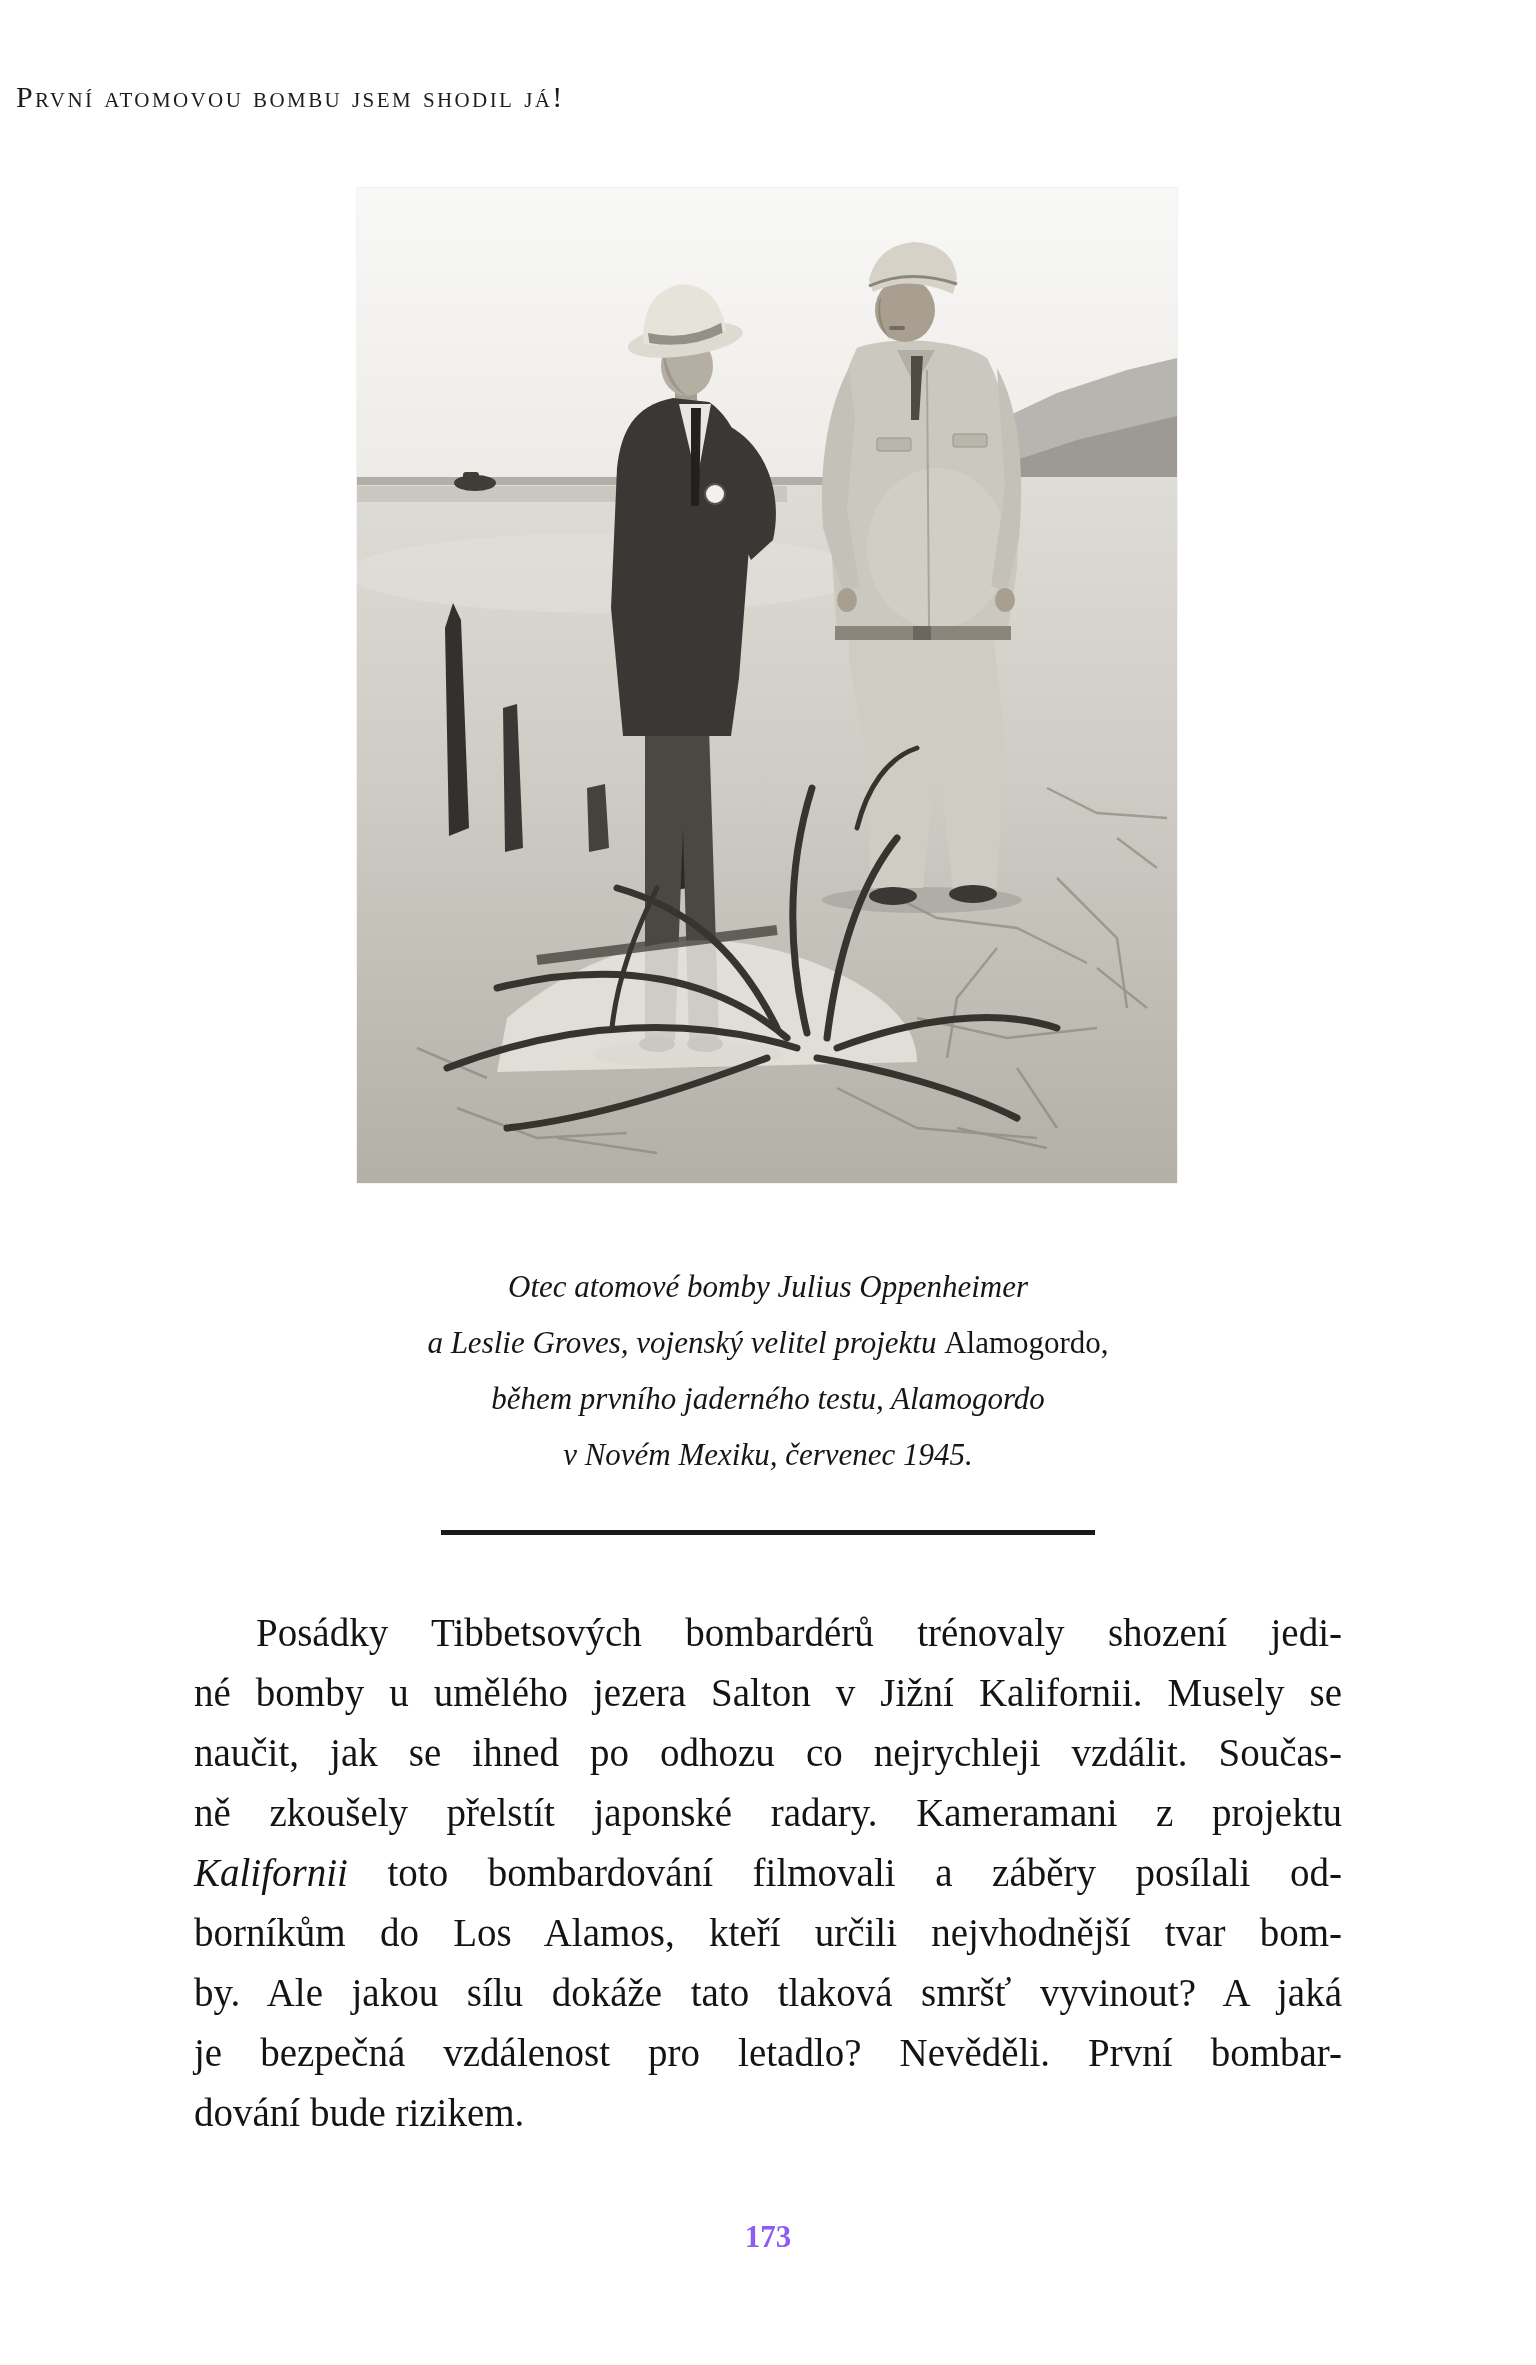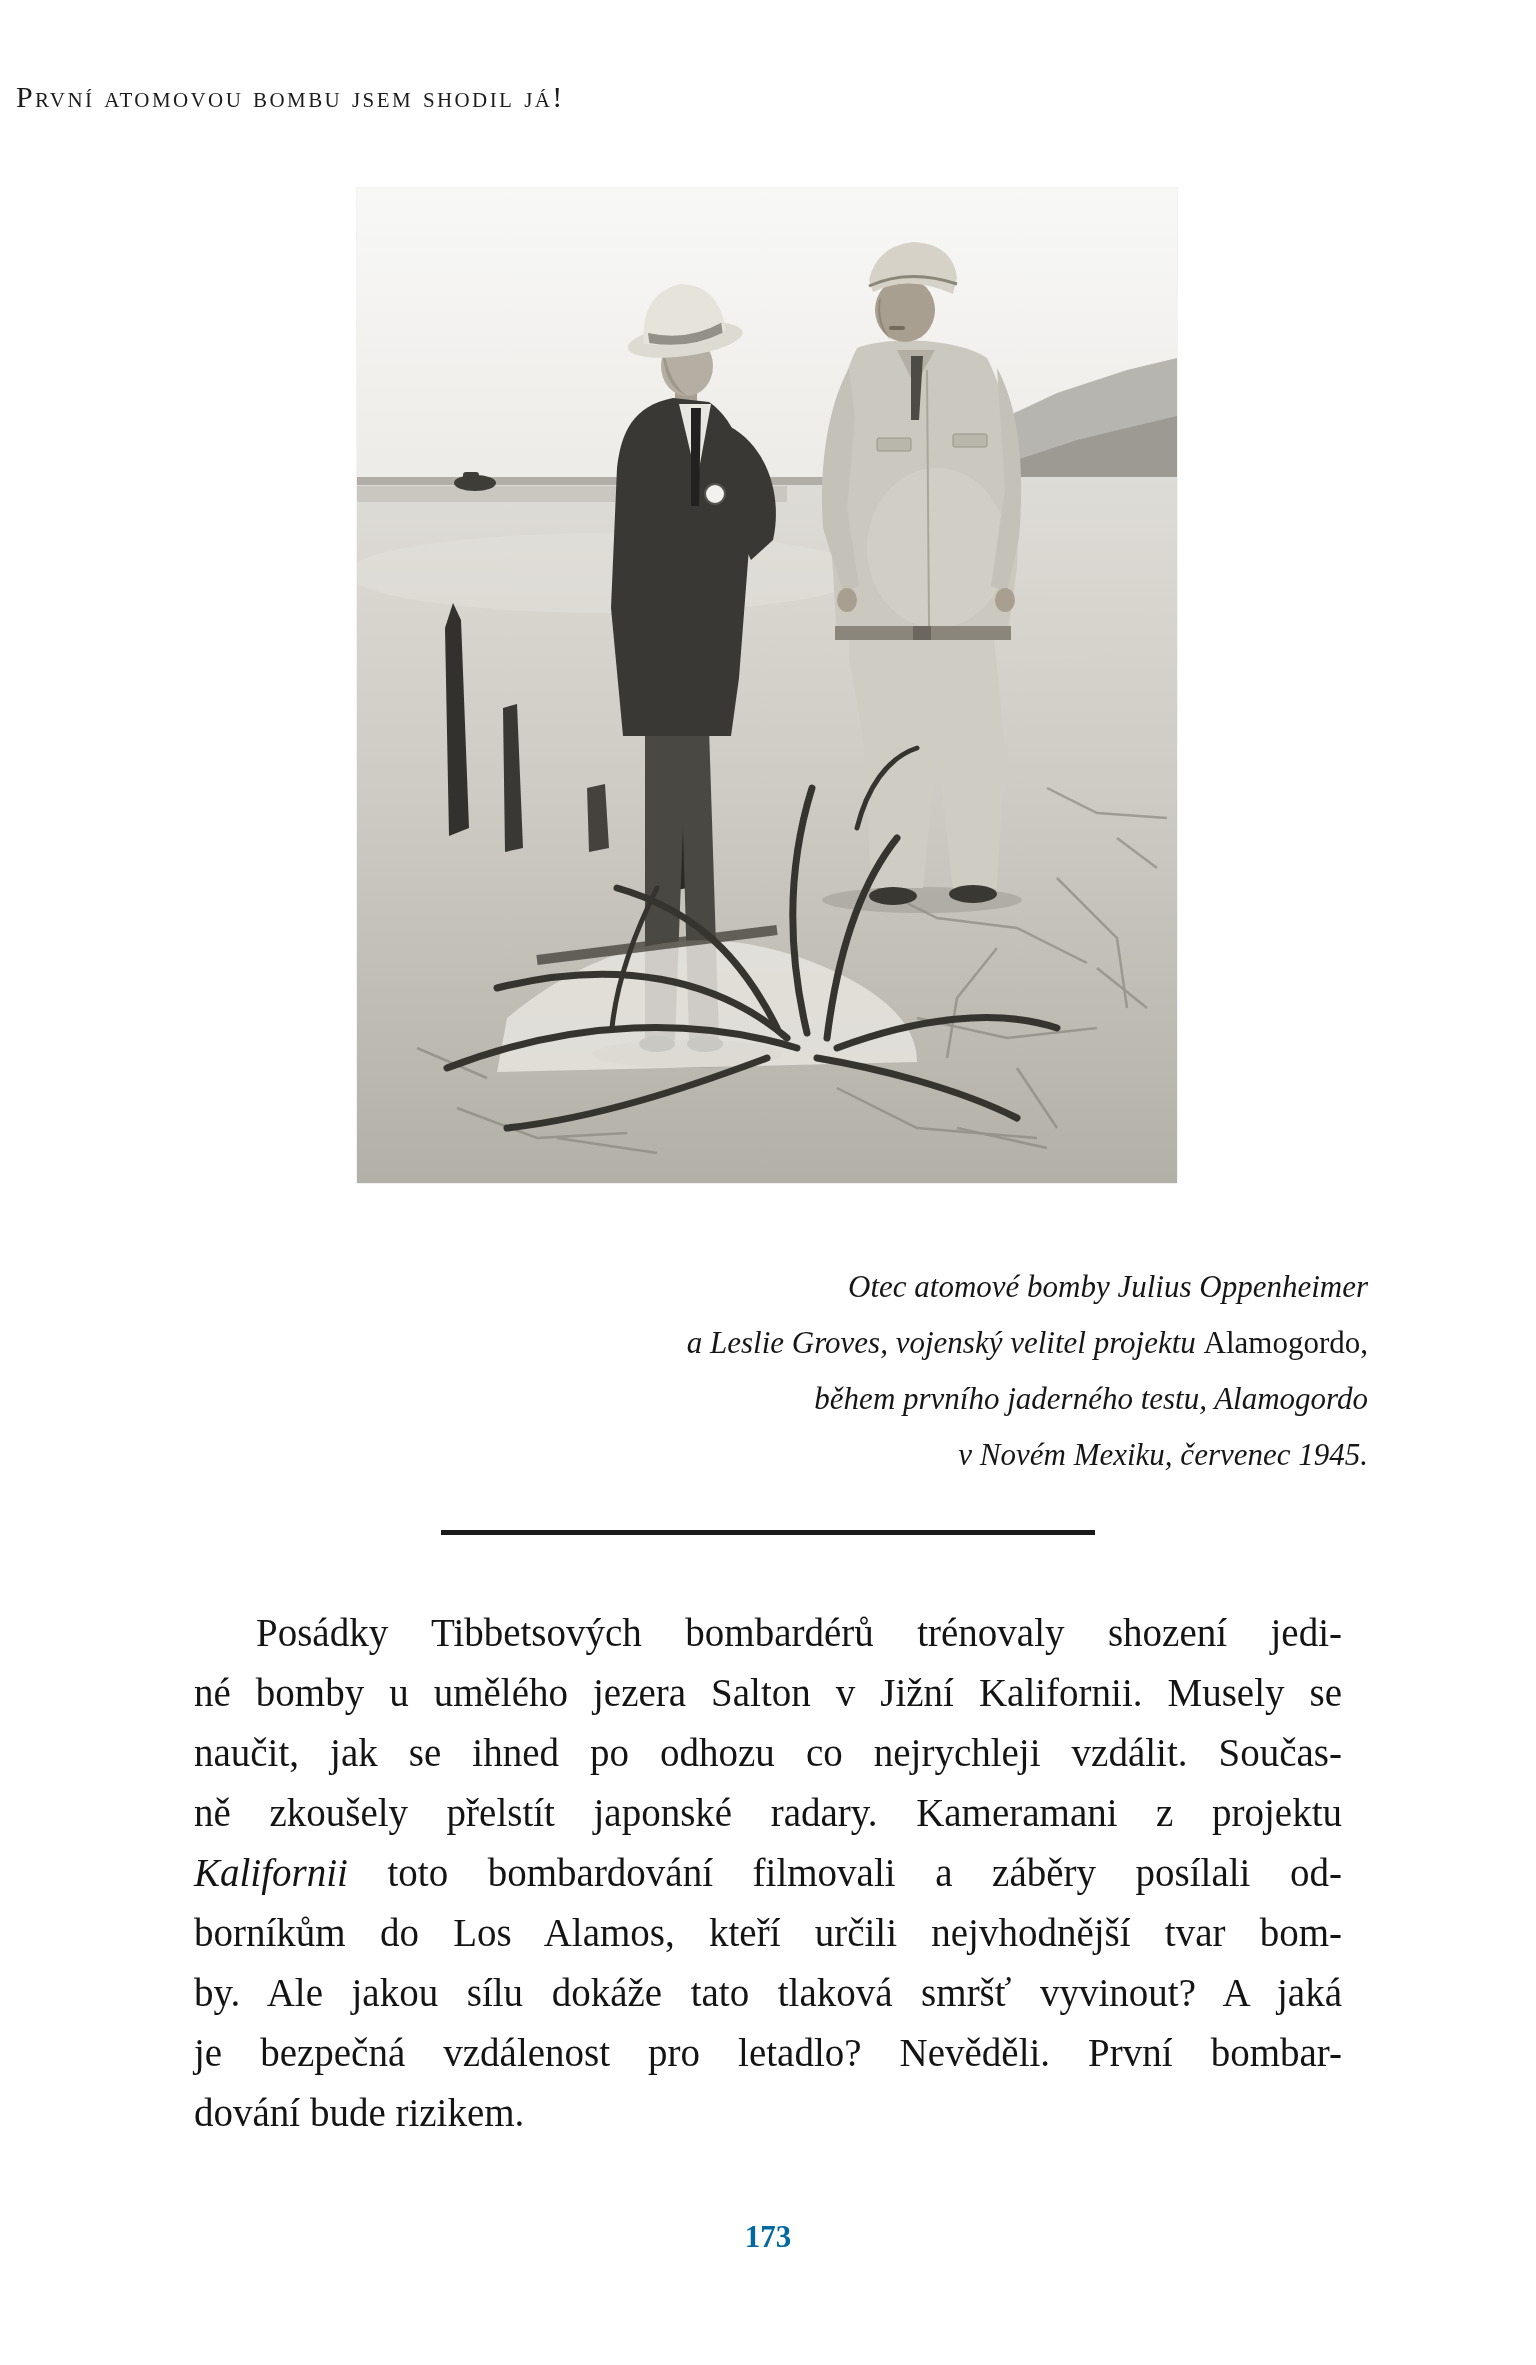--- a/index.html
+++ b/index.html
@@ -25,21 +25,21 @@
     position: absolute;
     left: 357px; top: 188px;
     width: 820px; height: 995px;
     box-shadow: 0 0 0 1px rgba(0,0,0,0.05);
   }
   .photo-wrap svg { display: block; width: 100%; height: 100%; }
   .caption {
     position: absolute;
     top: 1259px; left: 168px;
     width: 1200px;
-    text-align: right;
+    text-align: center;
     font-style: italic;
     font-size: 31px;
     line-height: 56px;
     color: #161616;
   }
   .caption .roman { font-style: normal; }
   .divider {
     position: absolute;
     top: 1530px; left: 441px;
     width: 654px; height: 5px;
@@ -57,21 +57,21 @@
   .bl.first { text-indent: 62px; }
   .bl.last { text-align-last: left; }
   .bl i { font-style: italic; }
   .folio {
     position: absolute;
     top: 2217px; left: 0; width: 100%;
     text-align: center;
     font-size: 31px;
     font-weight: 600;
     line-height: 40px;
-    color: #0369a1;
+    color: #8b5cf6;
   }
 </style>
 </head>
 <body>
 
 <div class="page">
 
   <div class="running-head">První atomovou bombu jsem shodil já!</div>
 
   <div class="photo-wrap">

